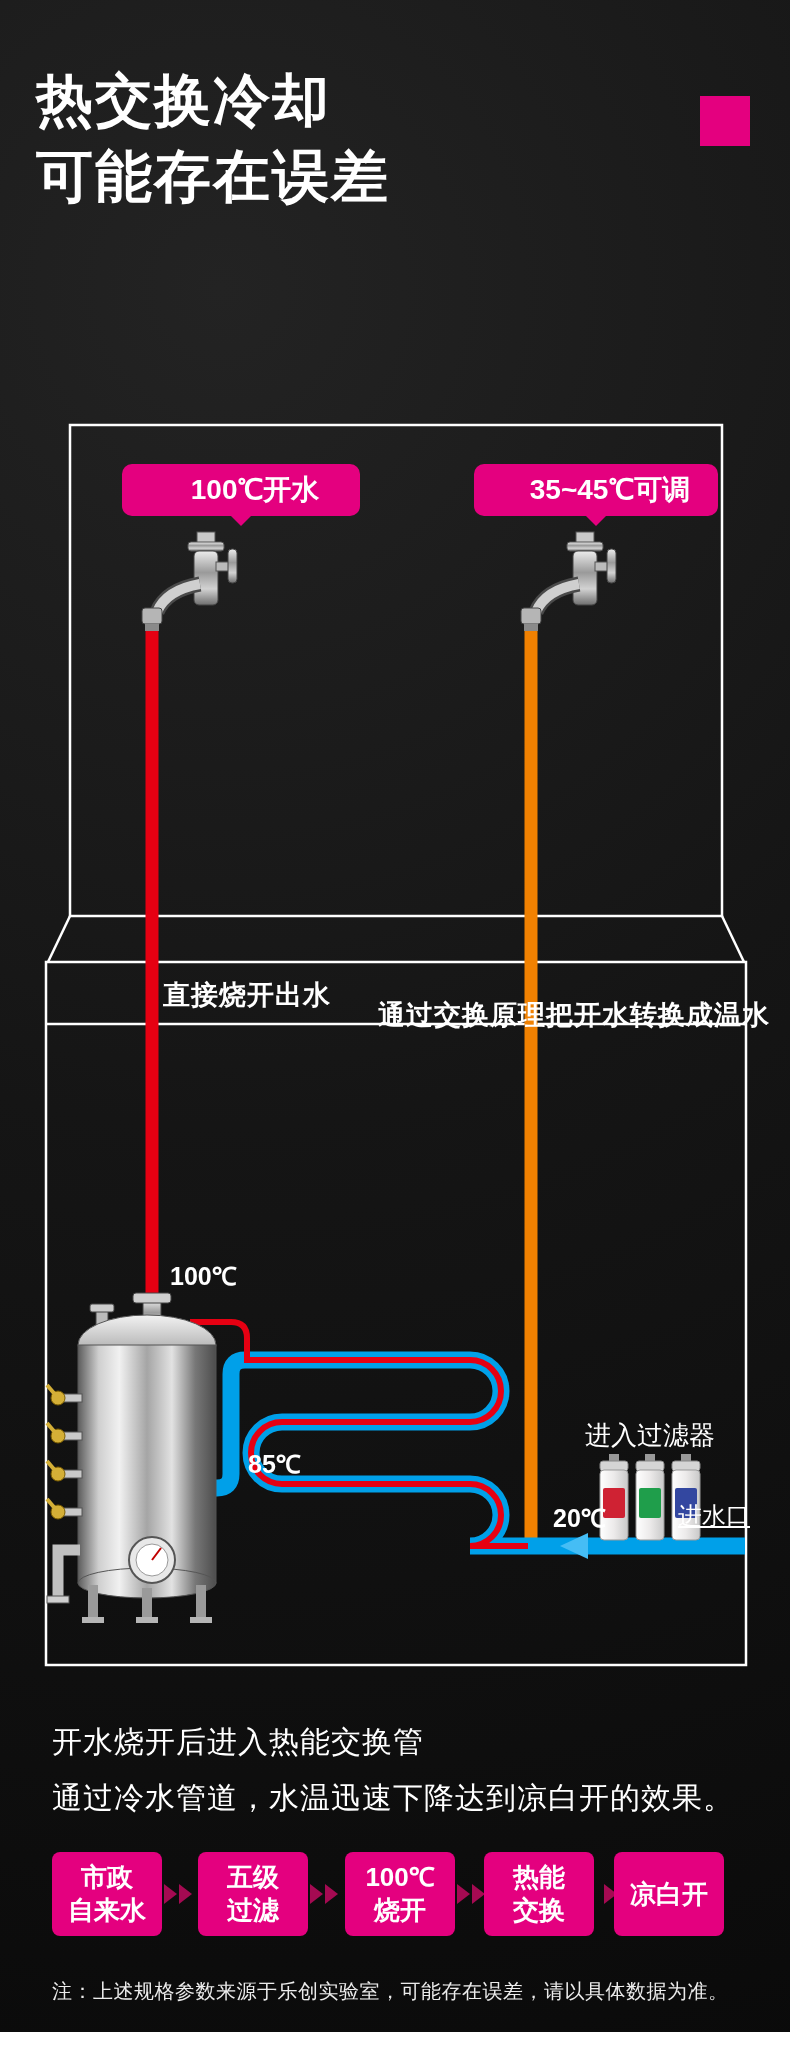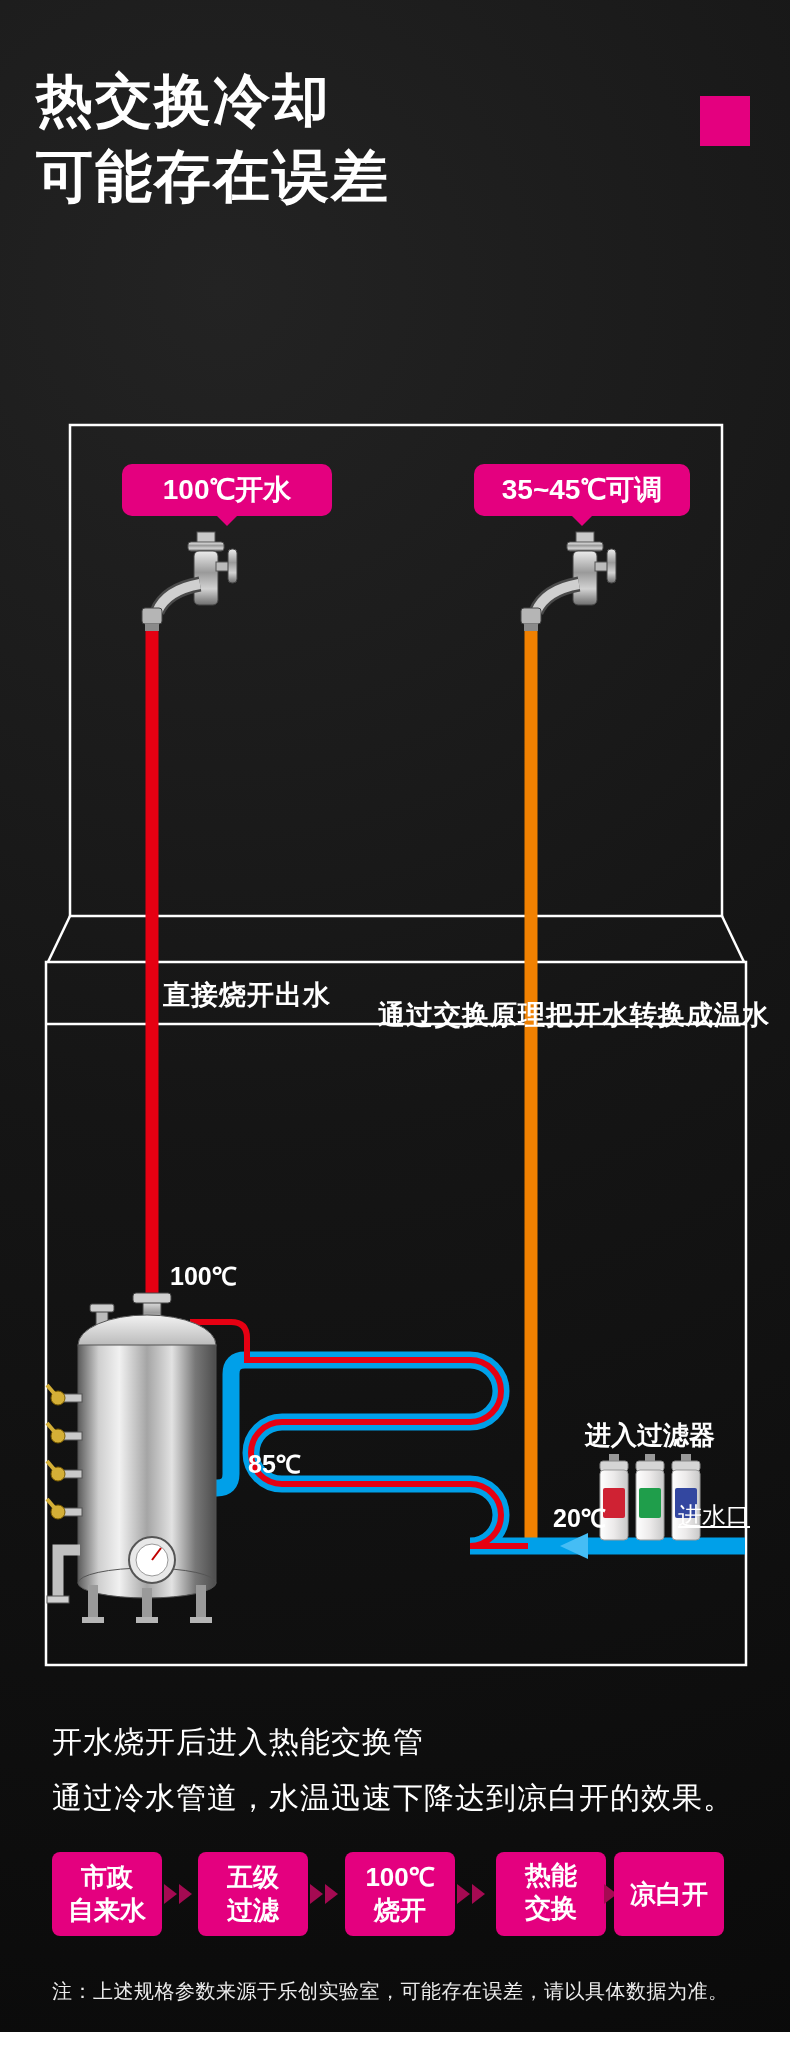--- a/index.html
+++ b/index.html
@@ -8,30 +8,30 @@
     background:radial-gradient(circle at 28% 14%, #232323 0%, #151515 45%, #0a0a0a 100%);
     font-family:"Liberation Sans", sans-serif;color:#fff;
   }
   .abs{position:absolute;}
   .title{left:36px;font-size:57px;font-weight:800;letter-spacing:2px;line-height:1;}
   .subtitle{left:38px;top:238px;font-size:31px;font-weight:400;letter-spacing:1px;}
   .accent-square{left:700px;top:96px;width:50px;height:50px;background:#e4007f;}
   svg.diagram{position:absolute;left:0;top:0;}
   .badge{
     position:absolute;top:464px;height:52px;line-height:52px;text-align:center;
-    background:#e4007f;color:#fff;font-size:28px;font-weight:700;border-radius:10px;
+    background:#e4007f;color:#fff;font-size:28px;font-weight:700;border-radius:10px;padding-left:28px;
   }
   .badge::after{
     content:"";position:absolute;top:100%;left:50%;margin-left:-10px;
     border:10px solid transparent;border-top-color:#e4007f;border-bottom:0;
   }
   .band-text{top:977px;font-size:27px;font-weight:600;letter-spacing:1px;z-index:3;}
   .temp{font-size:25px;font-weight:700;z-index:3;}
   .small-label{font-size:24px;font-weight:400;z-index:3;}
-  .filter-caption{left:585px;top:1418px;width:130px;text-align:center;font-size:26px;font-weight:700;z-index:3;}
+  .filter-caption{left:585px;top:1418px;width:130px;text-align:center;font-size:26px;font-weight:400;z-index:3;}
   .desc{left:52px;font-size:30px;font-weight:500;letter-spacing:1px;}
   .flow-box{
     position:absolute;top:1852px;width:110px;height:84px;background:#e4007f;border-radius:8px;
     display:flex;flex-direction:column;justify-content:center;align-items:center;
   }
   .flow-box span{display:block;font-size:26px;font-weight:700;line-height:33px;color:#fff;}
   .chev{position:absolute;top:1884px;width:32px;height:20px;}
   .tri{position:absolute;top:0;width:0;height:0;border-top:10px solid transparent;
        border-bottom:10px solid transparent;border-left:13px solid #a50a52;}
   .tri.t2{left:15px;}
@@ -213,21 +213,21 @@
       <div class="tri t2"></div>
     </div>
   <div class="flow-box" style="left:345px;">
     <span>100℃</span>
       <span>烧开</span>
   </div>
   <div class="chev" style="left:457px;">
       <div class="tri"></div>
       <div class="tri t2"></div>
     </div>
-  <div class="flow-box" style="left:496px;font-family:Liberation Mono, monospace;">
+  <div class="flow-box" style="left:484px;">
     <span>热能</span>
       <span>交换</span>
   </div>
   <div class="chev" style="left:604px;">
       <div class="tri"></div>
       <div class="tri t2"></div>
     </div>
   <div class="flow-box" style="left:614px;">
     <span>凉白开</span>
       <span></span>

